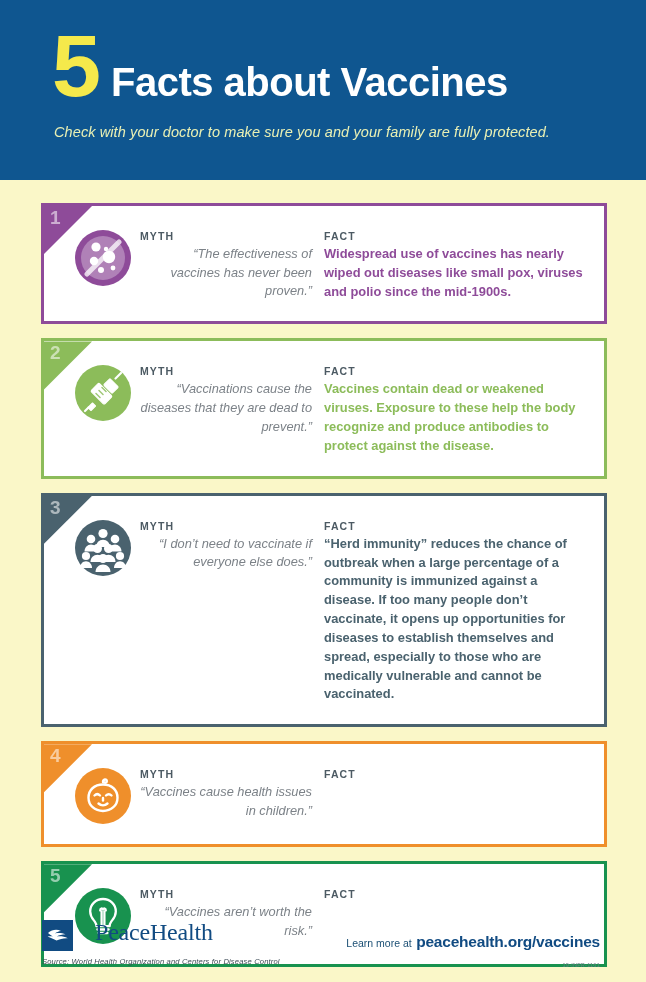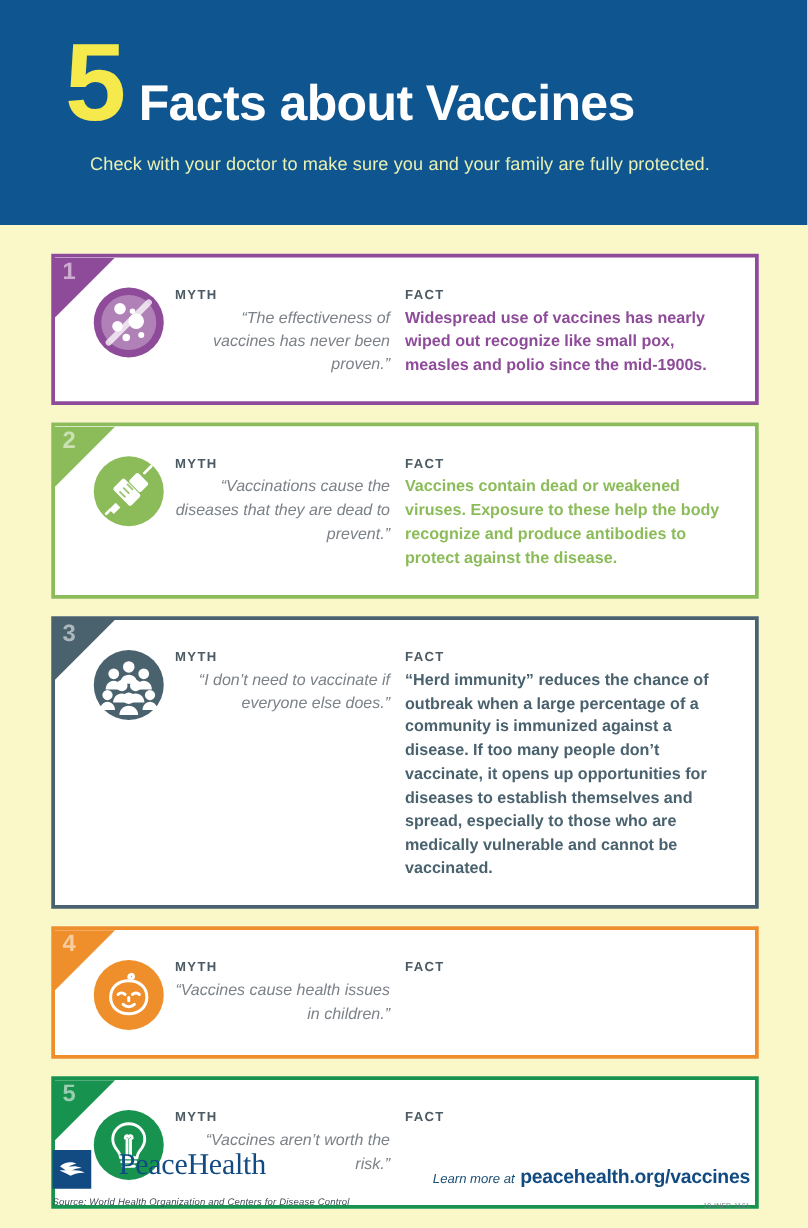--- a/index.html
+++ b/index.html
@@ -47,22 +47,23 @@
   }
   .title-text {
     font-size: 40px;
     line-height: 1;
     font-weight: bold;
     color: #ffffff;
     letter-spacing: -0.5px;
   }
   .subtitle {
     margin-top: 20px;
-    margin-left: 20px;
+    margin-left: 2px;
     font-size: 14.5px;
+    font-style: italic;
     color: #e9f0b4;
     letter-spacing: 0.1px;
   }
 
   
   .cards {
     position: absolute;
     left: 41px;
     top: 203px;
     width: 566px;
@@ -197,21 +198,20 @@
   .learn-more {
     position: absolute;
     right: 46px;
     top: 27px;
     text-align: right;
     white-space: nowrap;
   }
   .learn-small {
     font-size: 10.5px;
     color: #1b4f74;
-    font-style: italic;
   }
   .learn-url {
     font-size: 15.5px;
     font-weight: bold;
     color: #114b82;
     letter-spacing: -0.2px;
   }
   .doc-code {
     position: absolute;
     right: 46px;
@@ -259,21 +259,21 @@
                 <circle cx="28" cy="28" r="24" fill="none" stroke="rgba(255,255,255,0)" stroke-width="1"></circle>
               </svg>
             </span>
           </div>
           <div class="myth-col">
             <div class="lbl">MYTH</div>
             <div class="myth-text">“The effectiveness of vaccines has never been proven.”</div>
           </div>
           <div class="fact-col">
             <div class="lbl">FACT</div>
-            <div class="fact-text" style="color:#8e4b99">Widespread use of vaccines has nearly wiped out recognize like small pox, measles and polio since the mid-1900s.</div>
+            <div class="fact-text" style="color:#8e4b99">Widespread use of vaccines has nearly wiped out diseases like small pox, viruses and polio since the mid-1900s.</div>
           </div>
         </div>
       </div>
       <div class="card" style="border-color: rgb(140, 188, 90);">
         <div class="badge">
           <div class="badge-shape" style="background:#8cbc5a"></div>
           <div class="badge-num">2</div>
         </div>
         <div class="card-body">
           <div class="icon-col">

